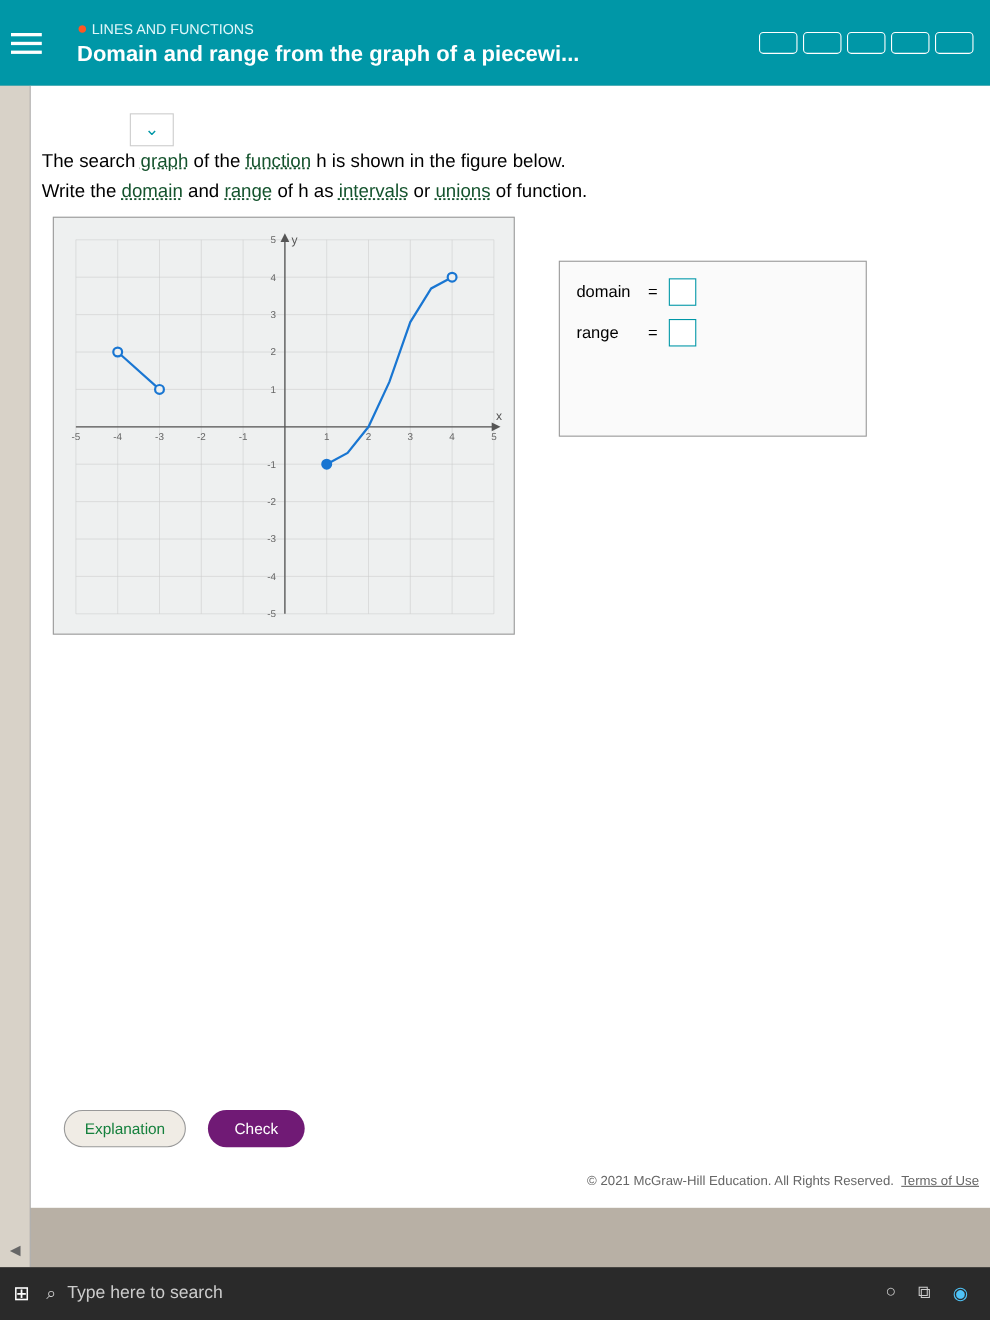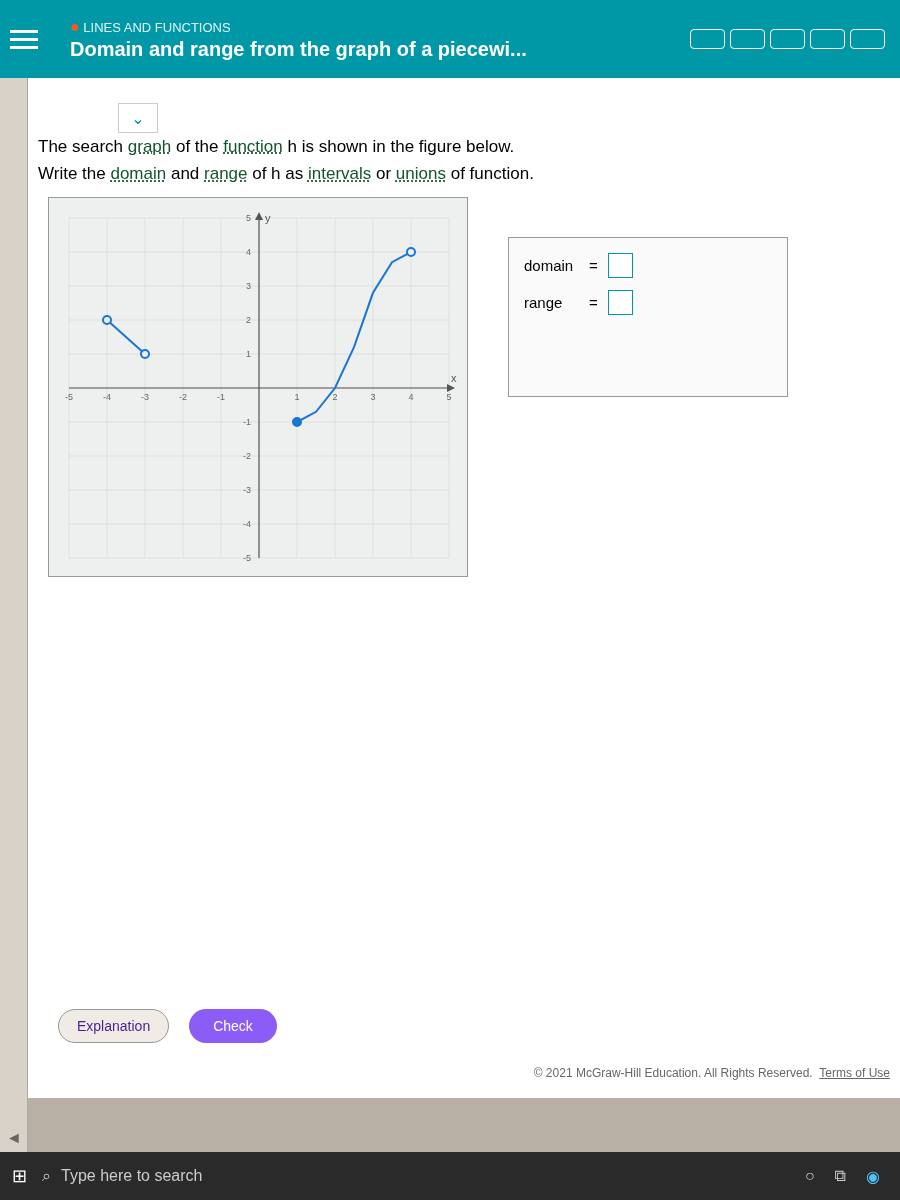--- a/index.html
+++ b/index.html
@@ -64,25 +64,25 @@
   .ans-row { display: flex; align-items: center; gap: 10px; margin-bottom: 12px; font-size: 15px; }
   .ans-row .lbl { width: 55px; }
   .ans-input { width: 25px; height: 25px; border: 1px solid #0097a7; background: #fff; }
   .footer-btns {
     position: absolute; bottom: 55px; left: 30px;
     display: flex; gap: 20px;
   }
   .btn-expl {
     padding: 8px 18px; border: 1px solid #999;
     background: #f0ece5; border-radius: 18px;
-    font-size: 14px; color: #4c1d95;
+    font-size: 14px; color: #15803d;
   }
   .btn-check {
     padding: 8px 24px; border: none;
-    background: #8b5cf6; color: #fff;
+    background: #701a75; color: #fff;
     border-radius: 18px; font-size: 14px;
   }
   .copyright {
     position: absolute; bottom: 18px; right: 10px;
     font-size: 12px; color: #666;
   }
   .copyright .tou { text-decoration: underline; text-align: center; }
   .taskbar {
     position: absolute; bottom: 0; left: 0; width: 900px;
     height: 48px; background: #2a2a2a;

